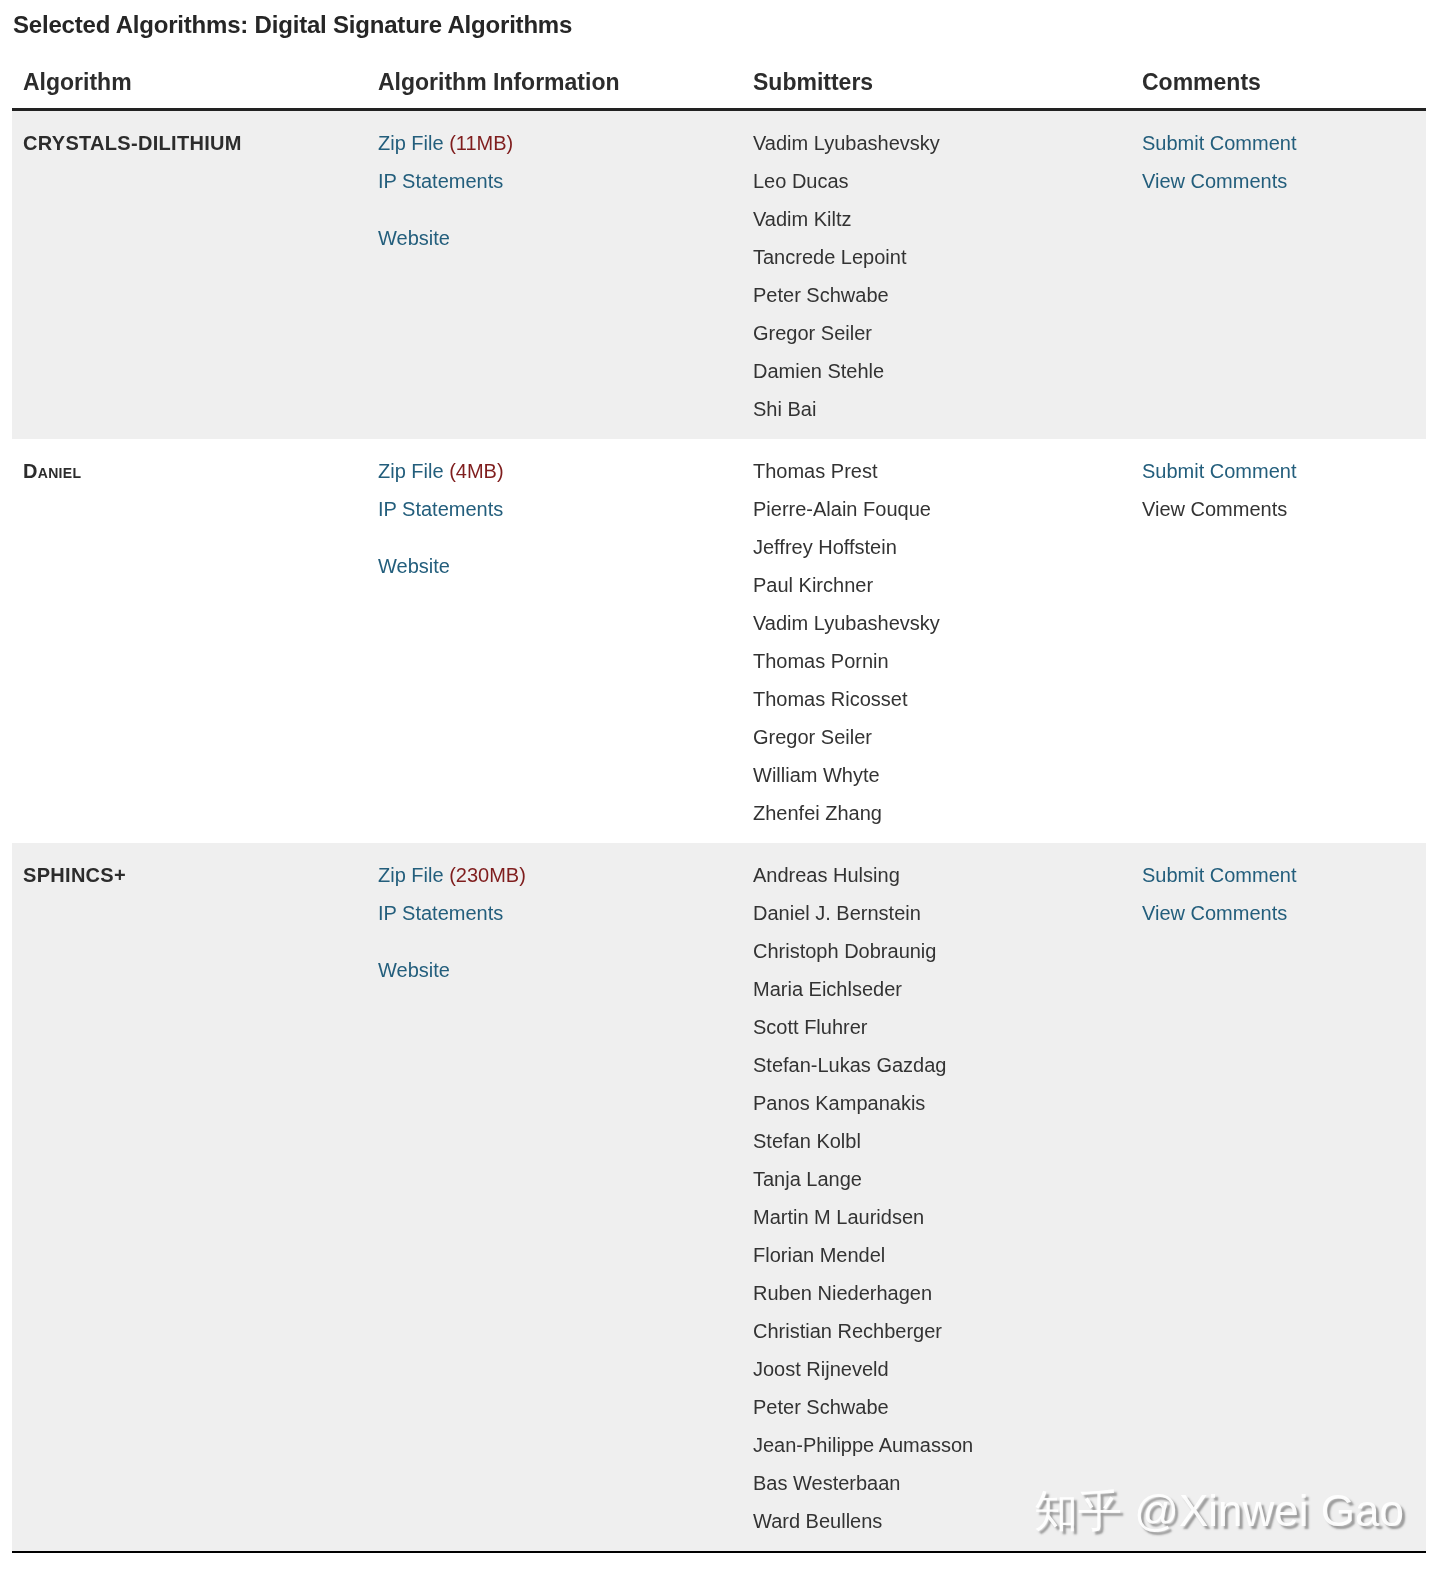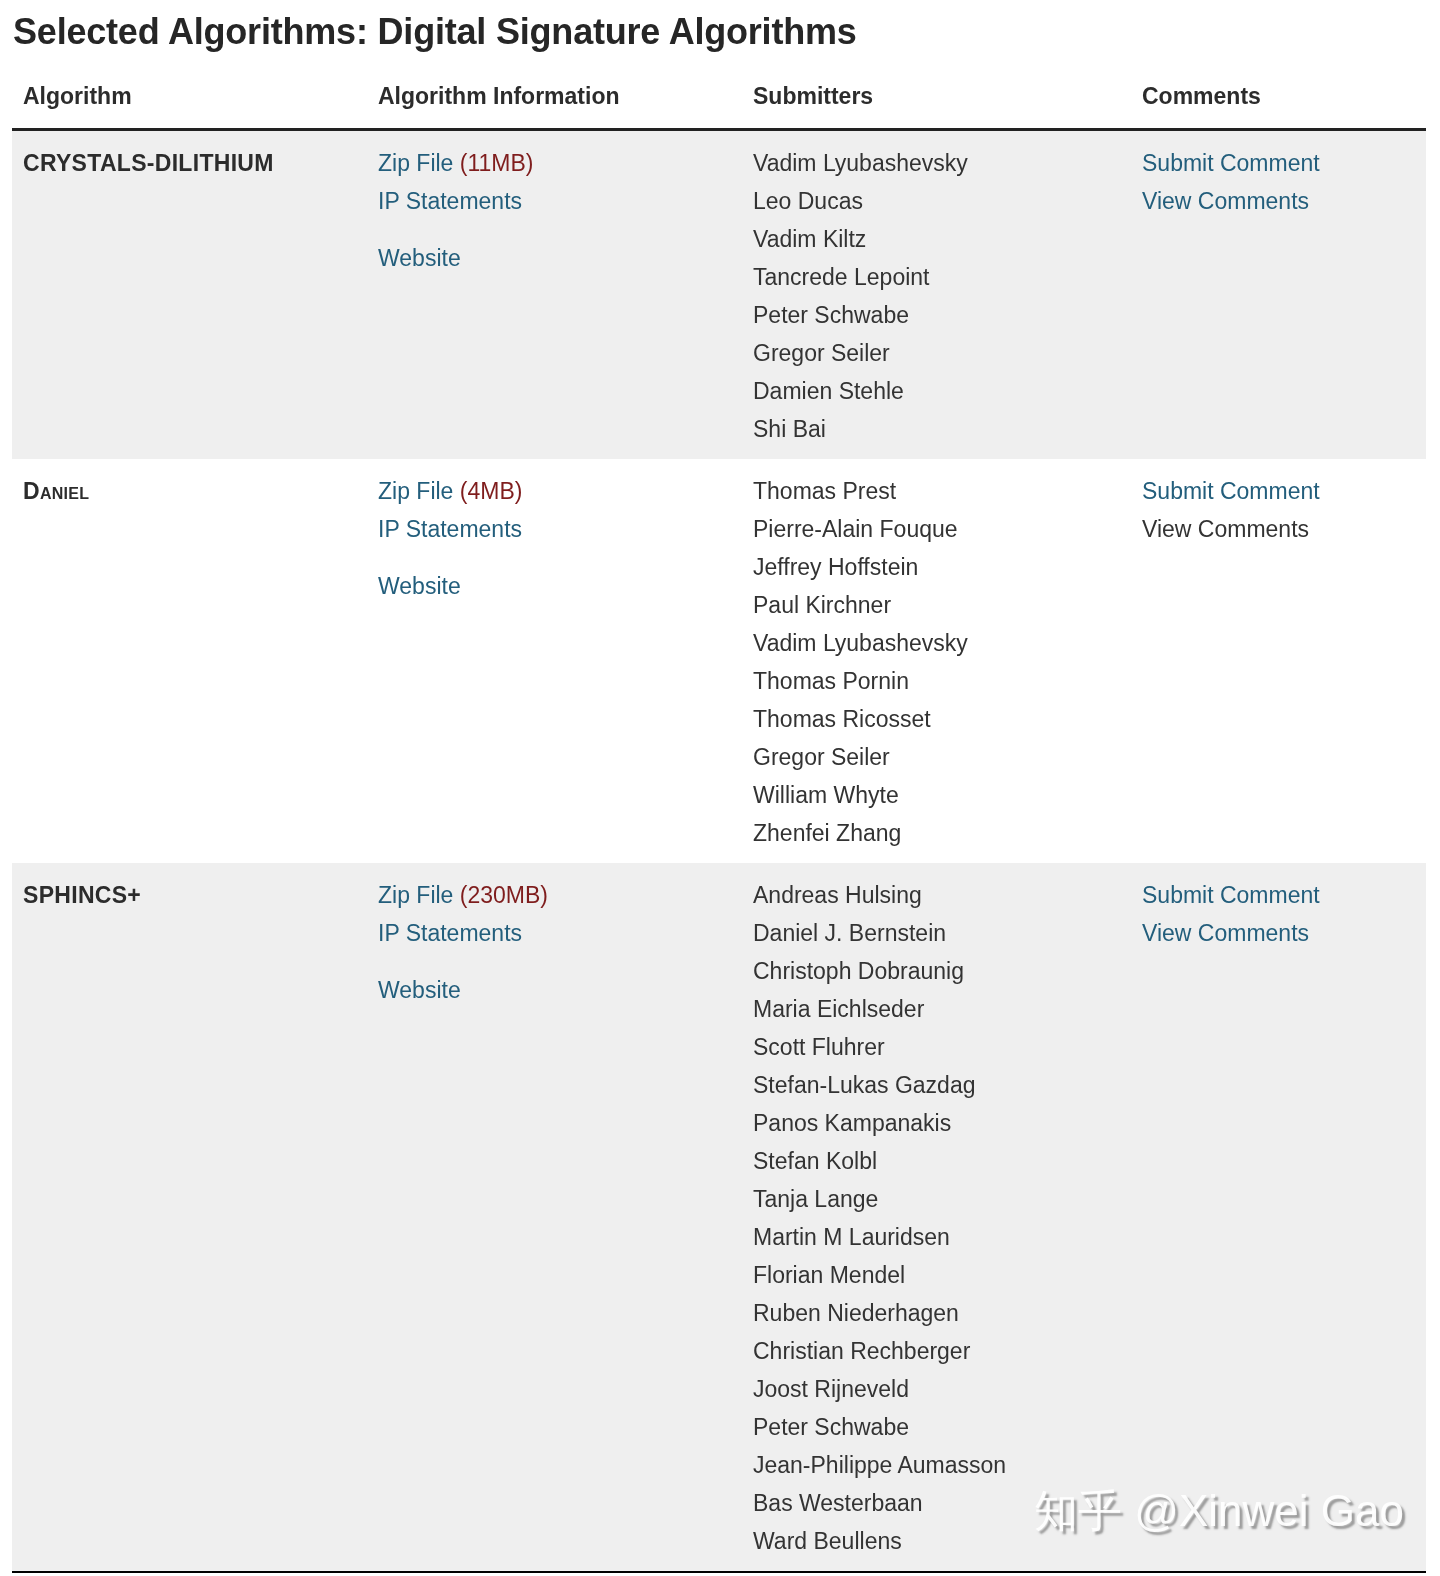--- a/index.html
+++ b/index.html
@@ -3,33 +3,33 @@
 <meta charset="utf-8">
 <style>
   html,body{margin:0;padding:0;}
   body{
     width:1440px;height:1576px;position:relative;overflow:hidden;
     background:#ffffff;color:#333333;
     font-family:"Liberation Sans", sans-serif;
   }
   .page-title{
     margin:11px 0 30px 13px;
-    font-size:36px;font-weight:700;color:#262626;letter-spacing:-0.2px;
+    font-size:24px;font-weight:700;color:#262626;letter-spacing:-0.2px;
   }
   table{
     border-collapse:collapse;table-layout:fixed;
     margin-left:12px;width:1414px;
   }
   col.c1{width:355px;} col.c2{width:375px;} col.c3{width:389px;} col.c4{width:295px;}
   th{
     font-size:23px;font-weight:700;text-align:left;color:#2c2c2c;
-    padding:0 10px 18px 11px;border-bottom:3px solid #222222;
+    padding:0 10px 12px 11px;border-bottom:3px solid #222222;
   }
   td{
-    vertical-align:top;font-size:23px;line-height:38px;
+    vertical-align:top;font-size:20px;line-height:38px;
     padding:13px 10px 11px 11px;
   }
   tr.shaded{background:#efefef;}
   tbody tr:last-child td{border-bottom:2px solid #000000;}
   .algo{
     font-weight:700;font-variant:small-caps;color:#2c2c2c;letter-spacing:0.3px;
   }
   a.lnk{color:#235e7c;cursor:pointer;}
   .lnk.plain{color:#333333;text-decoration:none;cursor:default;}
   .info p{margin:0;}

